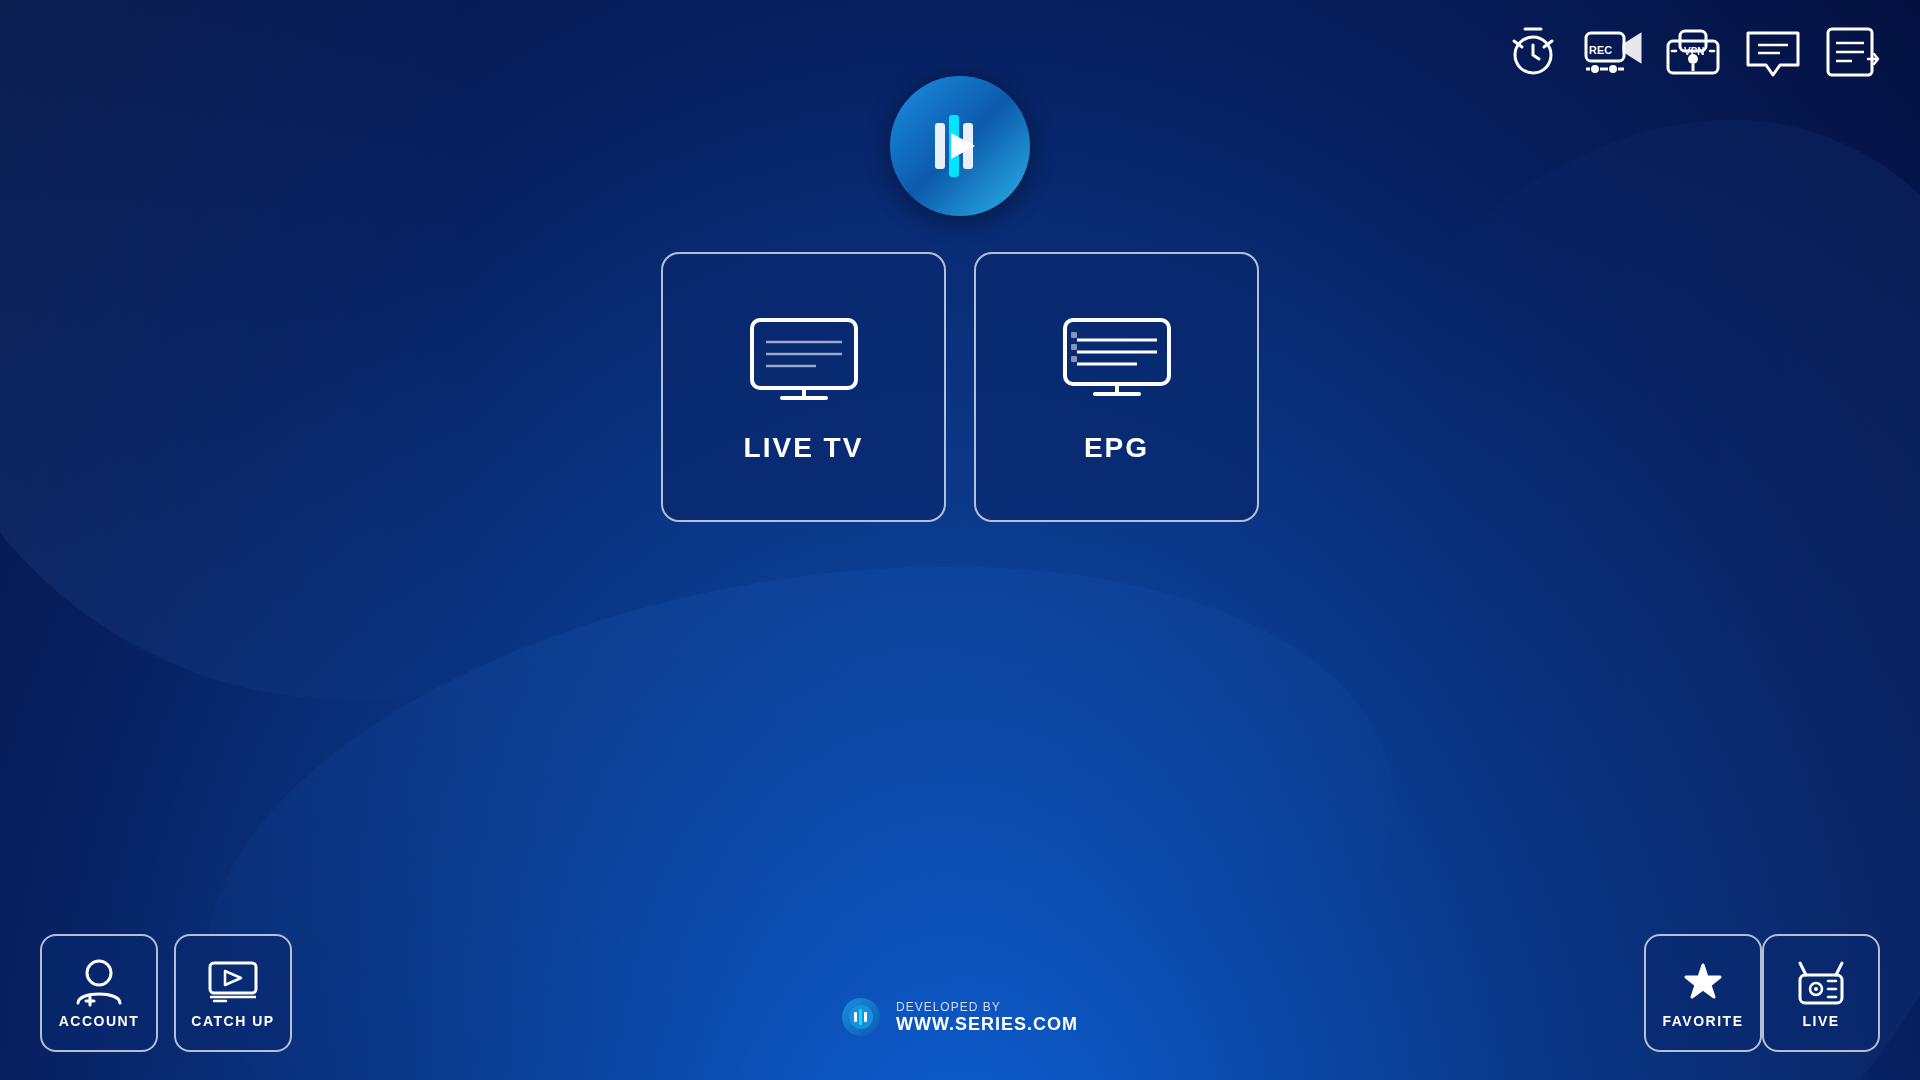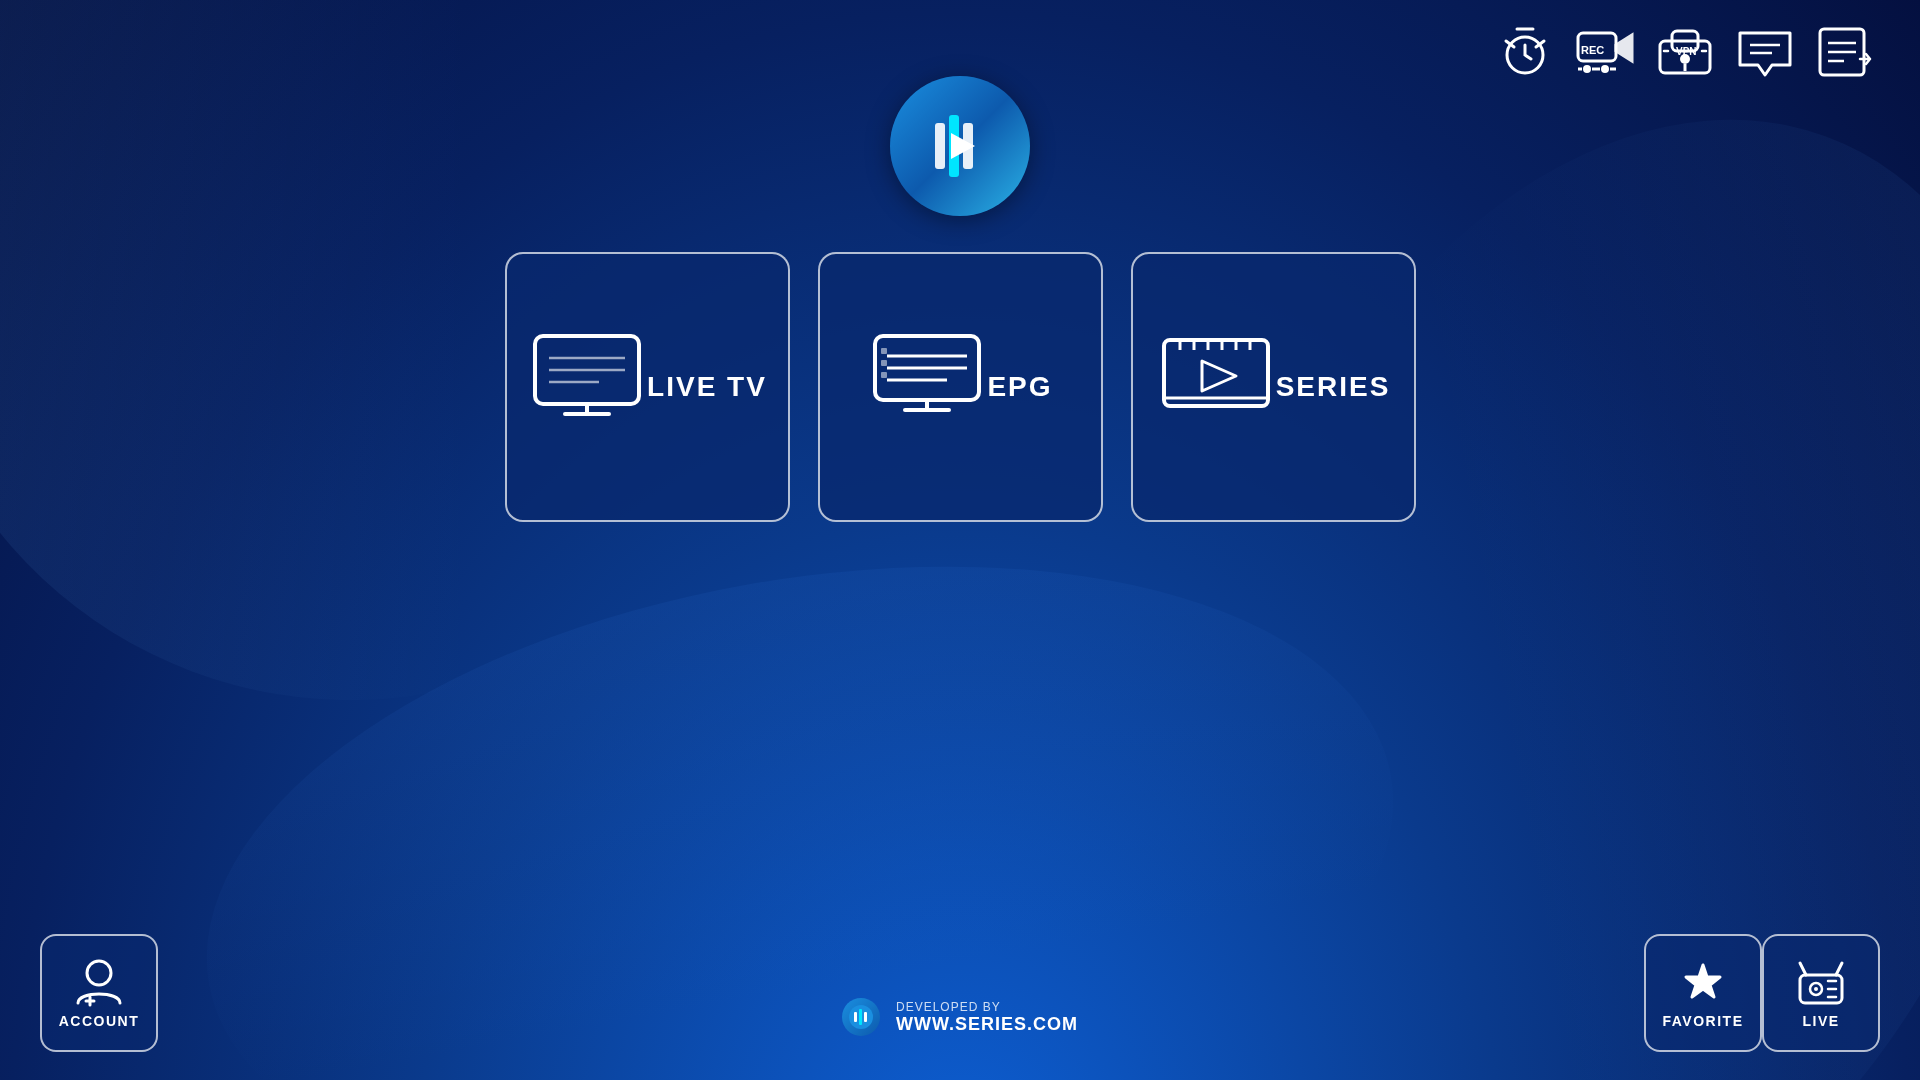--- a/index.html
+++ b/index.html
@@ -55,21 +55,21 @@
       flex-direction: column;
       align-items: center;
     }
 
     
     .top-bar {
       width: 100%;
       display: flex;
       justify-content: flex-end;
       align-items: center;
-      padding: 18px 40px 0 40px;
+      padding: 18px 32px 0 40px;
       gap: 10px;
     }
 
     .top-icon-btn {
       display: flex;
       flex-direction: column;
       align-items: center;
       cursor: pointer;
       min-width: 70px;
     }
@@ -109,21 +109,21 @@
       margin-top: 36px;
     }
 
     .main-card {
       width: 285px;
       height: 270px;
       border: 2.5px solid rgba(255,255,255,0.7);
       border-radius: 18px;
       background: rgba(8, 40, 110, 0.75);
       display: flex;
-      flex-direction: row;
+      flex-direction: column;
       align-items: center;
       justify-content: center;
       cursor: pointer;
       transition: background 0.2s;
     }
 
     .main-card-icon {
       margin-bottom: 18px;
     }
 
@@ -335,58 +335,50 @@
 
           <rect x="14" y="22" width="6" height="6" rx="1" fill="white" opacity="0.5"></rect>
           <rect x="14" y="34" width="6" height="6" rx="1" fill="white" opacity="0.5"></rect>
           <rect x="14" y="46" width="6" height="6" rx="1" fill="white" opacity="0.5"></rect>
         </svg>
       </div>
       <span class="main-card-label">EPG</span>
     </div>
 
 
-    <div class="main-card">
-      <div class="main-card-icon">
-        <svg width="120" height="100" viewBox="0 0 120 100" fill="none" xmlns="http://www.w3.org/2000/svg">
-
-          <rect x="8" y="14" width="104" height="66" rx="6" stroke="white" stroke-width="4" fill="none"></rect>
-
-          <line x1="24" y1="14" x2="24" y2="24" stroke="white" stroke-width="3"></line>
-          <line x1="38" y1="14" x2="38" y2="24" stroke="white" stroke-width="3"></line>
-          <line x1="52" y1="14" x2="52" y2="24" stroke="white" stroke-width="3"></line>
-          <line x1="66" y1="14" x2="66" y2="24" stroke="white" stroke-width="3"></line>
-          <line x1="80" y1="14" x2="80" y2="24" stroke="white" stroke-width="3"></line>
-          <line x1="94" y1="14" x2="94" y2="24" stroke="white" stroke-width="3"></line>
-
-          <path d="M46 35 L80 50 L46 65 Z" stroke="white" stroke-width="3" fill="none" stroke-linejoin="round"></path>
-
-          <line x1="8" y1="72" x2="112" y2="72" stroke="white" stroke-width="3"></line>
-        </svg>
-      </div>
-      <span class="main-card-label">SERIES</span>
-    </div>
 
   </div>
 
   <div class="bottom-bar">
 
     <div class="bottom-left">
 
       <div class="bottom-icon-btn">
         <svg width="54" height="50" viewBox="0 0 54 50" fill="none" xmlns="http://www.w3.org/2000/svg">
           <circle cx="27" cy="16" r="12" stroke="white" stroke-width="3" fill="none"></circle>
           <path d="M6 46 C6 34 48 34 48 46" stroke="white" stroke-width="3" fill="none" stroke-linecap="round"></path>
           <line x1="18" y1="40" x2="18" y2="48" stroke="white" stroke-width="3" stroke-linecap="round"></line>
           <line x1="14" y1="44" x2="22" y2="44" stroke="white" stroke-width="3" stroke-linecap="round"></line>
         </svg>
         <span class="bottom-btn-label">ACCOUNT</span>
       </div>
 
 
+      <div class="bottom-icon-btn">
+        <svg width="54" height="50" viewBox="0 0 54 50" fill="none" xmlns="http://www.w3.org/2000/svg">
+
+          <rect x="4" y="6" width="46" height="30" rx="4" stroke="white" stroke-width="3" fill="none"></rect>
+
+          <path d="M19 14 L35 21 L19 28 Z" stroke="white" stroke-width="2.5" fill="none" stroke-linejoin="round"></path>
+
+          <line x1="4" y1="40" x2="50" y2="40" stroke="white" stroke-width="2.5"></line>
+          <line x1="8" y1="44" x2="20" y2="44" stroke="white" stroke-width="2.5" stroke-linecap="round"></line>
+        </svg>
+        <span class="bottom-btn-label">CATCH UP</span>
+      </div>
 
     </div>
 
     <div class="dev-credit">
       <div class="dev-logo-circle">
         <svg width="26" height="26" viewBox="0 0 26 26" fill="none">
           <circle cx="13" cy="13" r="12" fill="#1a8fe0"></circle>
           <rect x="6" y="8" width="3" height="10" rx="1" fill="white"></rect>
           <rect x="11" y="5" width="3" height="16" rx="1" fill="#00e5ff"></rect>
           <rect x="16" y="8" width="3" height="10" rx="1" fill="white"></rect>

